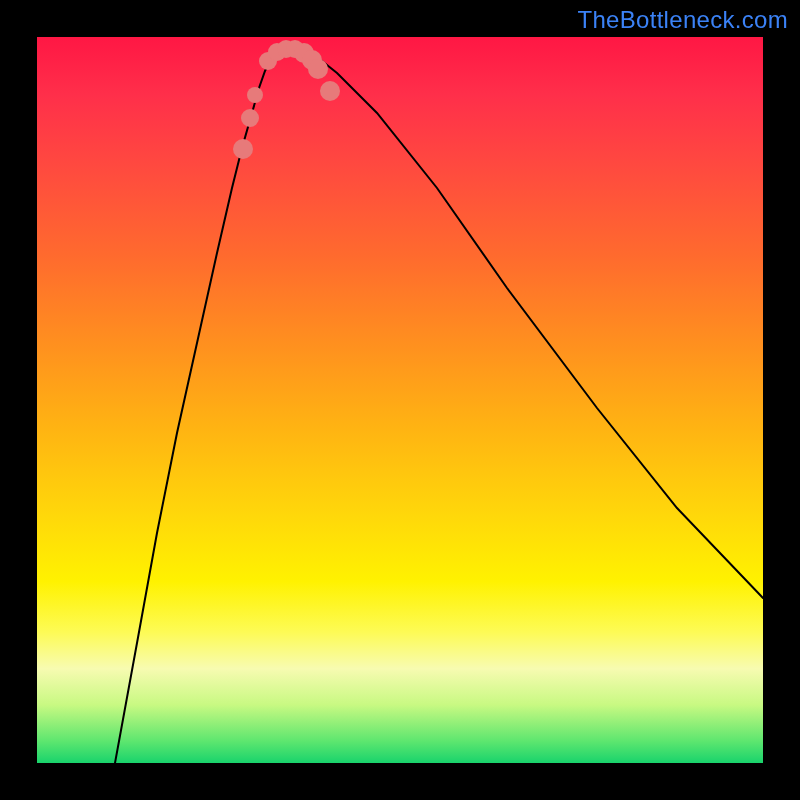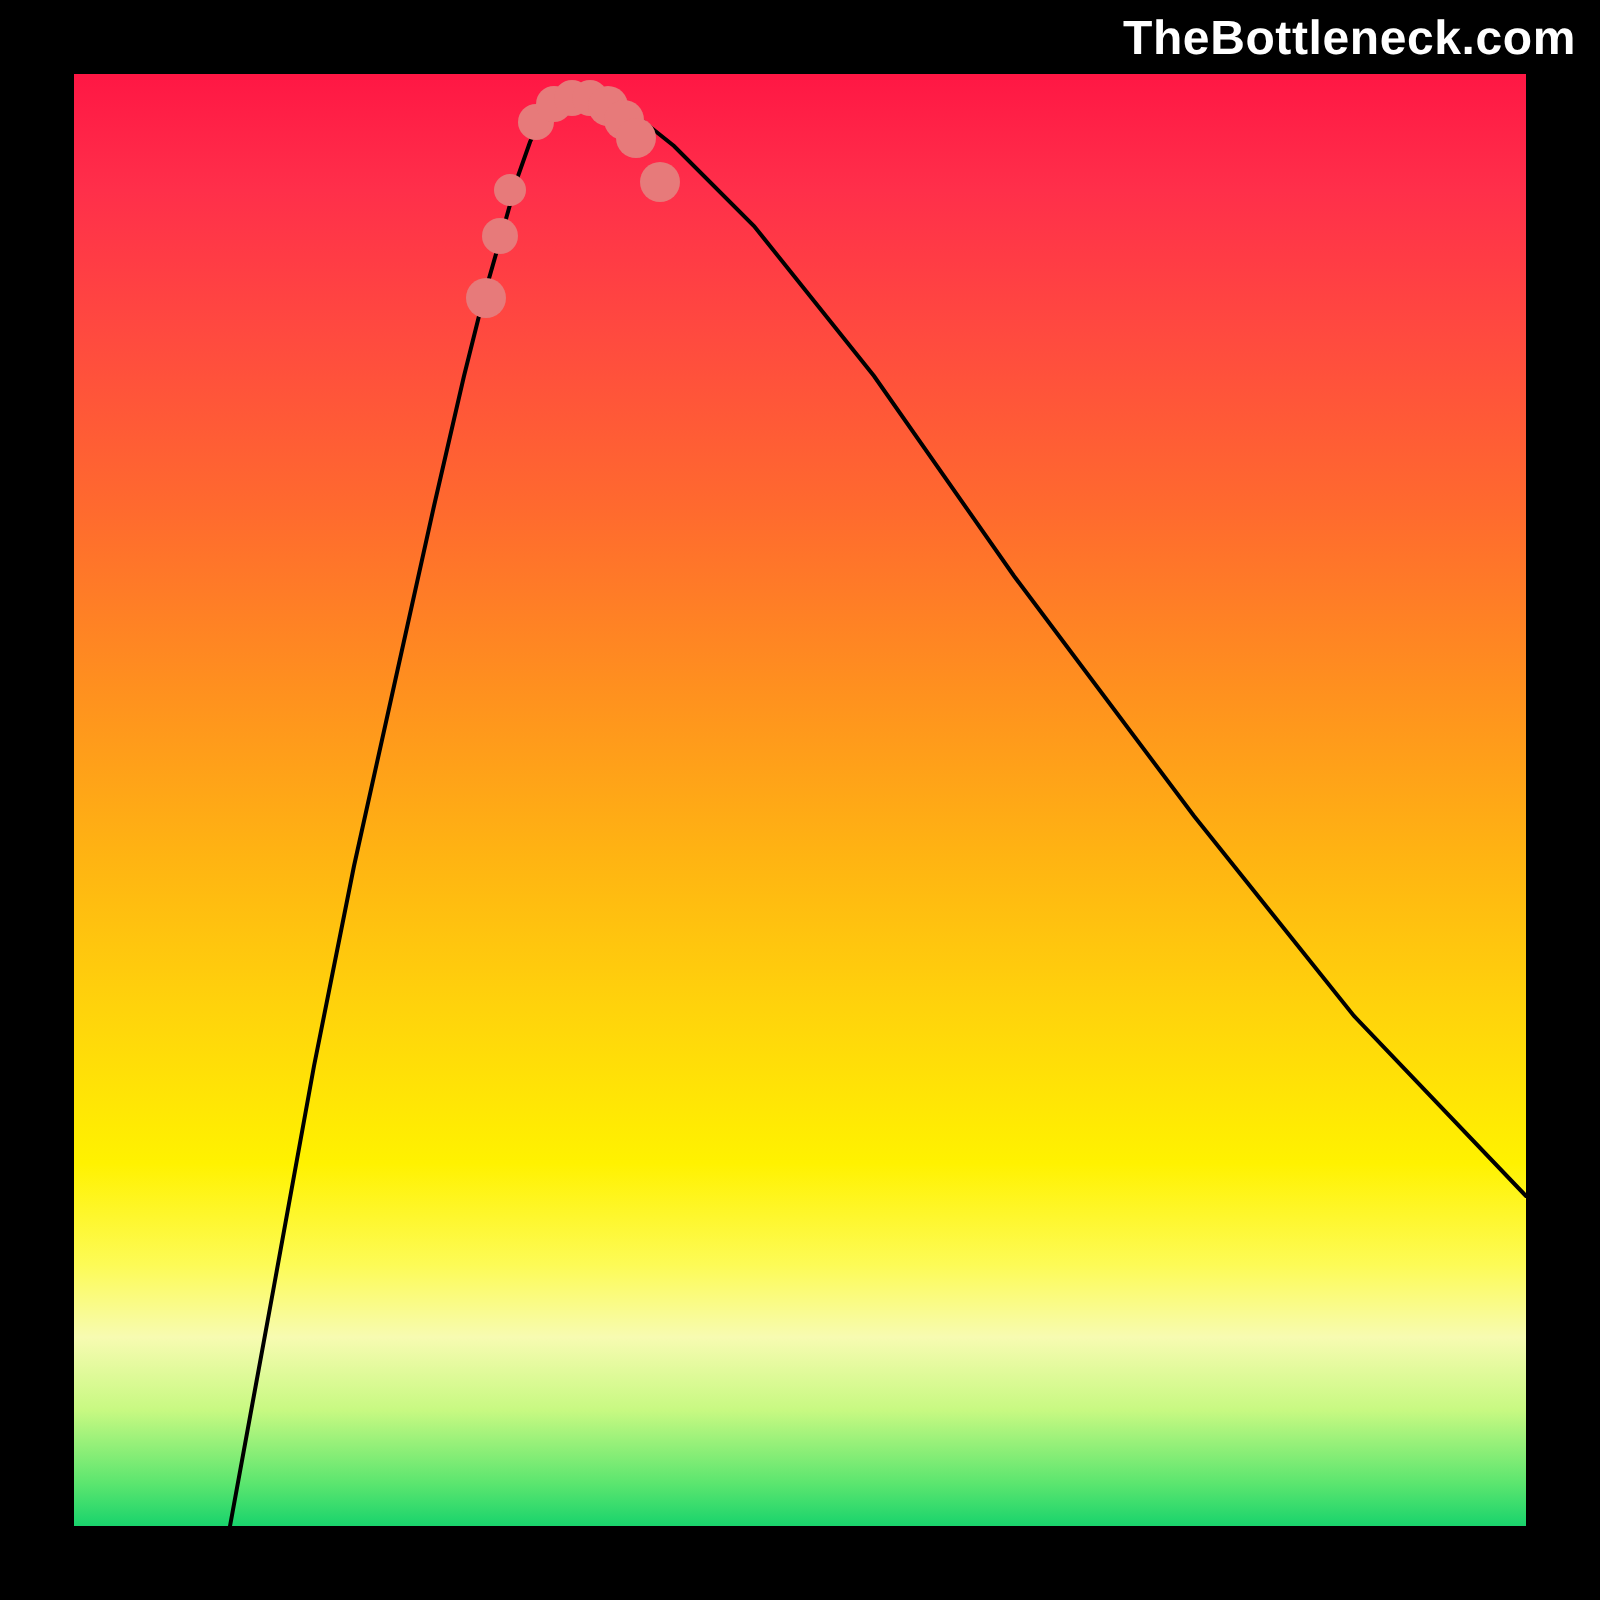--- a/index.html
+++ b/index.html
@@ -44,23 +44,23 @@
       #f7fbb1 87%,
       #c8f982 92%,
       #5de66f 97%,
       #19d36c 100%
     );
   }
   .watermark {
     position: absolute;
     top: 6px;
     right: 12px;
-    color: #ffffff;
+    color: #3b82f6;
     font-size: 24px;
-    font-weight: 700;
+    font-weight: 400;
     letter-spacing: 0.3px;
   }
   svg.curve {
     position: absolute;
     inset: 0;
     width: 100%;
     height: 100%;
   }
 </style>
 </head>

